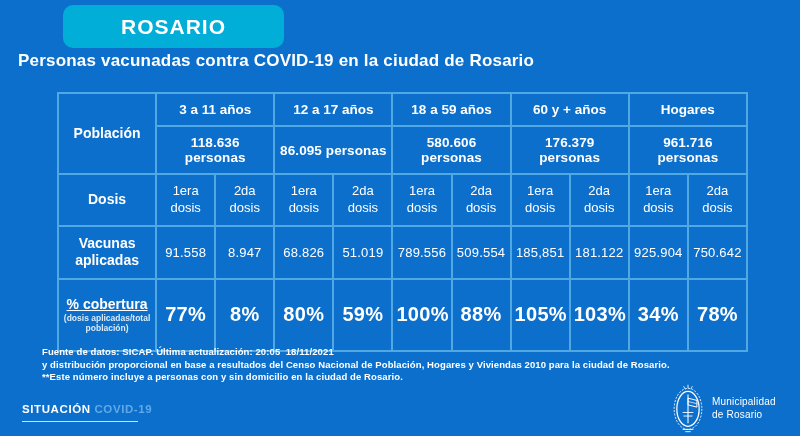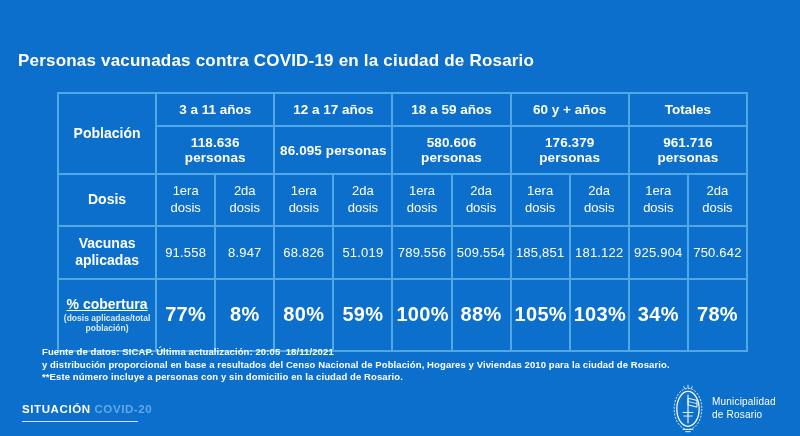--- a/index.html
+++ b/index.html
@@ -54,20 +54,23 @@
   .muni { position:absolute; left:670px; top:383px; display:flex; align-items:center; }
   .muni svg { display:block; }
   .muni-text { margin-left:6px; font-size:10px; line-height:13.5px; color:#fff; letter-spacing:0.2px; }
   .muni-text span { display:block; }
 </style>
 </head>
 <body>
 
 <div class="stage">
 
+  <div class="badge">
+    <span>ROSARIO</span>
+  </div>
 
   <div class="title">Personas vacunadas contra COVID-19 en la ciudad de Rosario</div>
 
   <table class="vtable">
     <colgroup>
       <col class="col-lbl">
       <col class="col-d">
         <col class="col-d">
         <col class="col-d">
         <col class="col-d">
@@ -78,21 +81,21 @@
         <col class="col-d">
         <col class="col-d">
     </colgroup>
     <tbody>
       <tr class="r-age">
         <td class="lbl" rowspan="2">Población</td>
         <td class="age" colspan="2">3 a 11 años</td>
         <td class="age" colspan="2">12 a 17 años</td>
         <td class="age" colspan="2">18 a 59 años</td>
         <td class="age" colspan="2">60 y + años</td>
-        <td class="age" colspan="2">Totales</td>
+        <td class="age" colspan="2">Hogares</td>
       </tr>
       <tr class="r-pop">
         <td class="pop" colspan="2">118.636 personas</td>
         <td class="pop" colspan="2">86.095 personas</td>
         <td class="pop" colspan="2">580.606 personas</td>
         <td class="pop" colspan="2">176.379 personas</td>
         <td class="pop" colspan="2">961.716 personas</td>
       </tr>
       <tr class="r-dose">
         <td class="lbl">Dosis</td>
@@ -140,21 +143,21 @@
   </table>
 
   <div class="footer">
     <div class="fline">Fuente de datos: SICAP. Última actualización: 20:05  18/11/2021</div>
     <div class="fline">y distribución proporcional en base a resultados del Censo Nacional de Población, Hogares y Viviendas 2010 para la ciudad de Rosario.</div>
     <div class="fline">**Este número incluye a personas con y sin domicilio en la ciudad de Rosario.</div>
   </div>
 
   <div class="sit">
     <span class="sit-a">SITUACIÓN</span>
-    <span class="sit-b">COVID-20</span>
+    <span class="sit-b">COVID-19</span>
     <div class="sit-line"></div>
   </div>
 
   <div class="muni">
     <span>
       <svg width="36" height="50" viewBox="0 0 40 56" fill="none" xmlns="http://www.w3.org/2000/svg">
         <ellipse cx="20" cy="29" rx="15.5" ry="23" stroke="#ffffff" stroke-width="1" stroke-dasharray="2.2 1.6"></ellipse>
         <ellipse cx="20" cy="29" rx="12.5" ry="19.5" stroke="#ffffff" stroke-width="1.4"></ellipse>
         <line x1="20" y1="13" x2="20" y2="45" stroke="#ffffff" stroke-width="1.2"></line>
         <path d="M20 17 L30 19.5 L30 27 L20 24.5 Z" stroke="#ffffff" stroke-width="1.1"></path>

